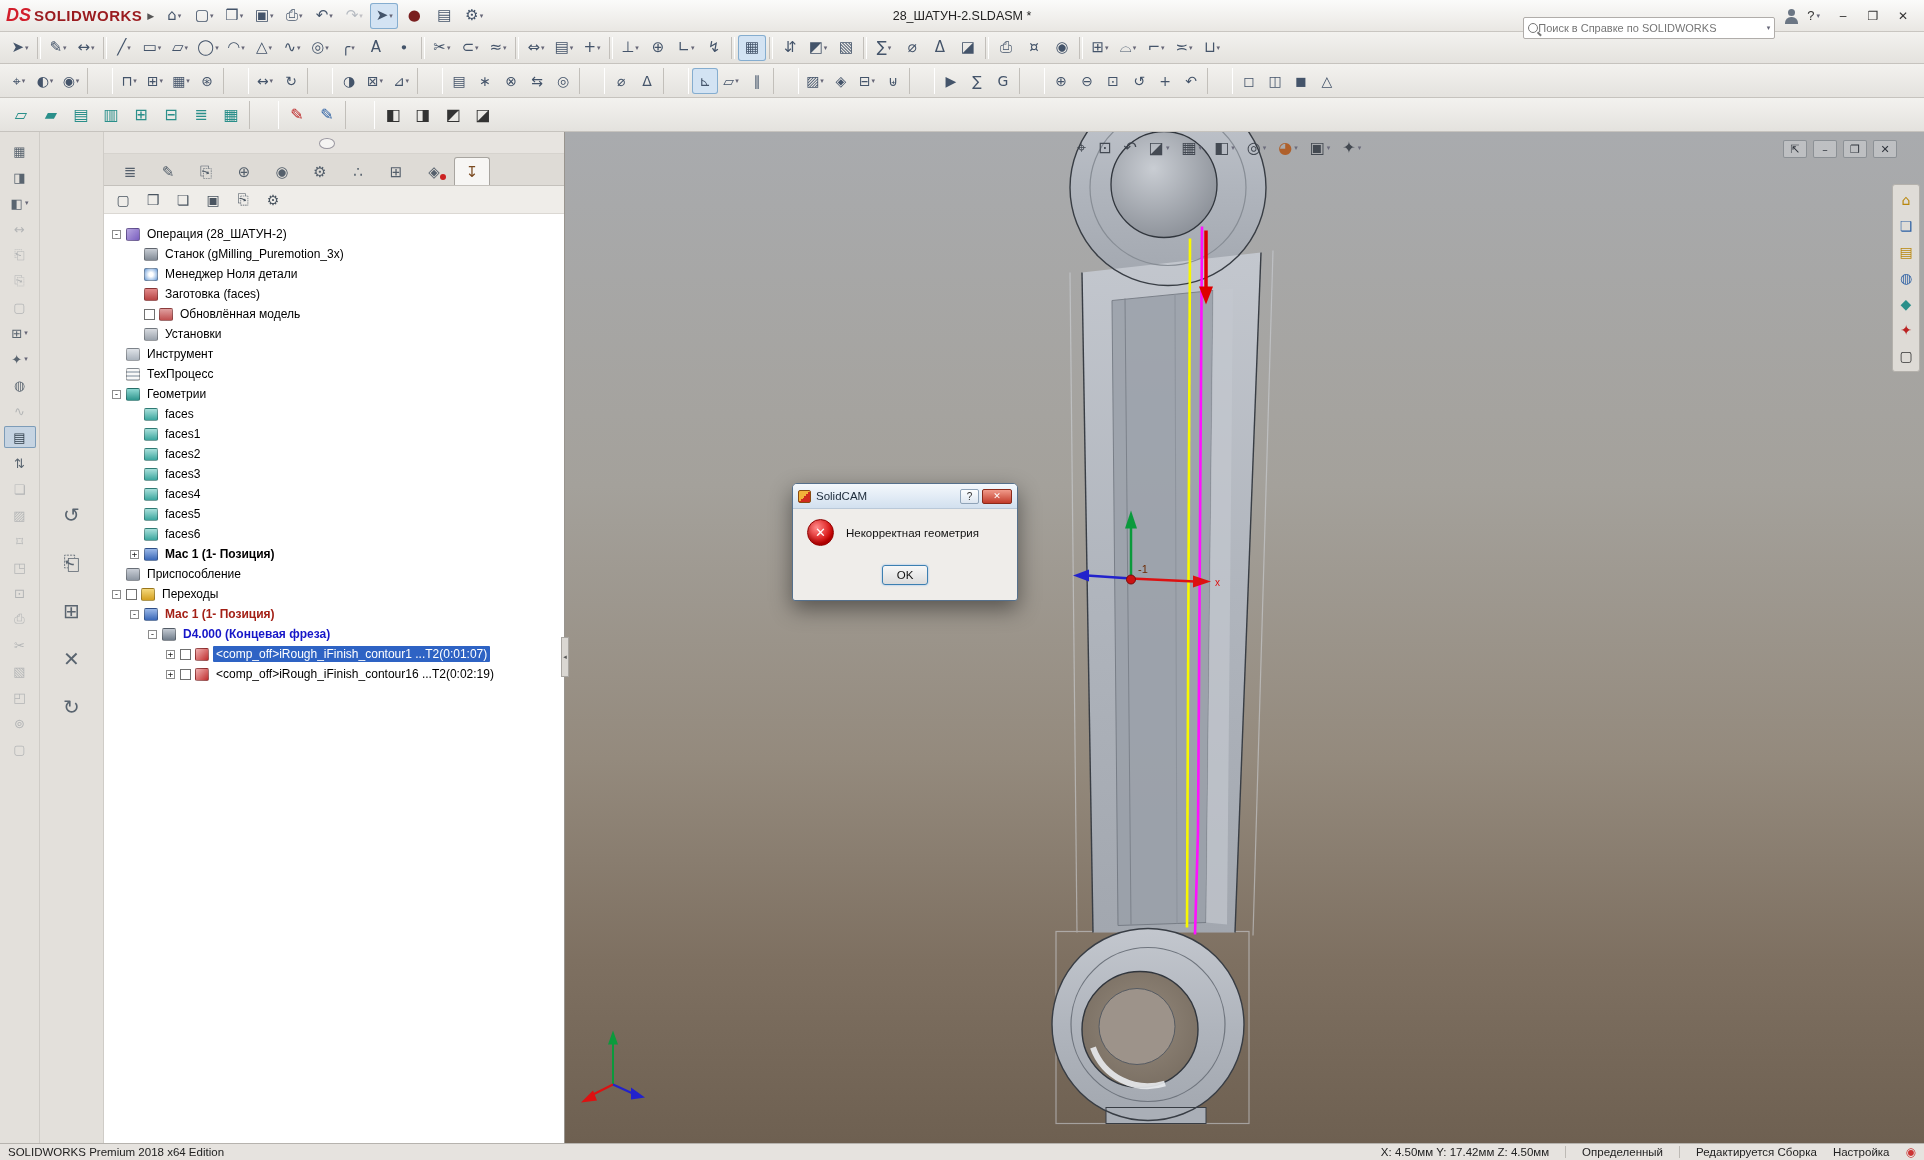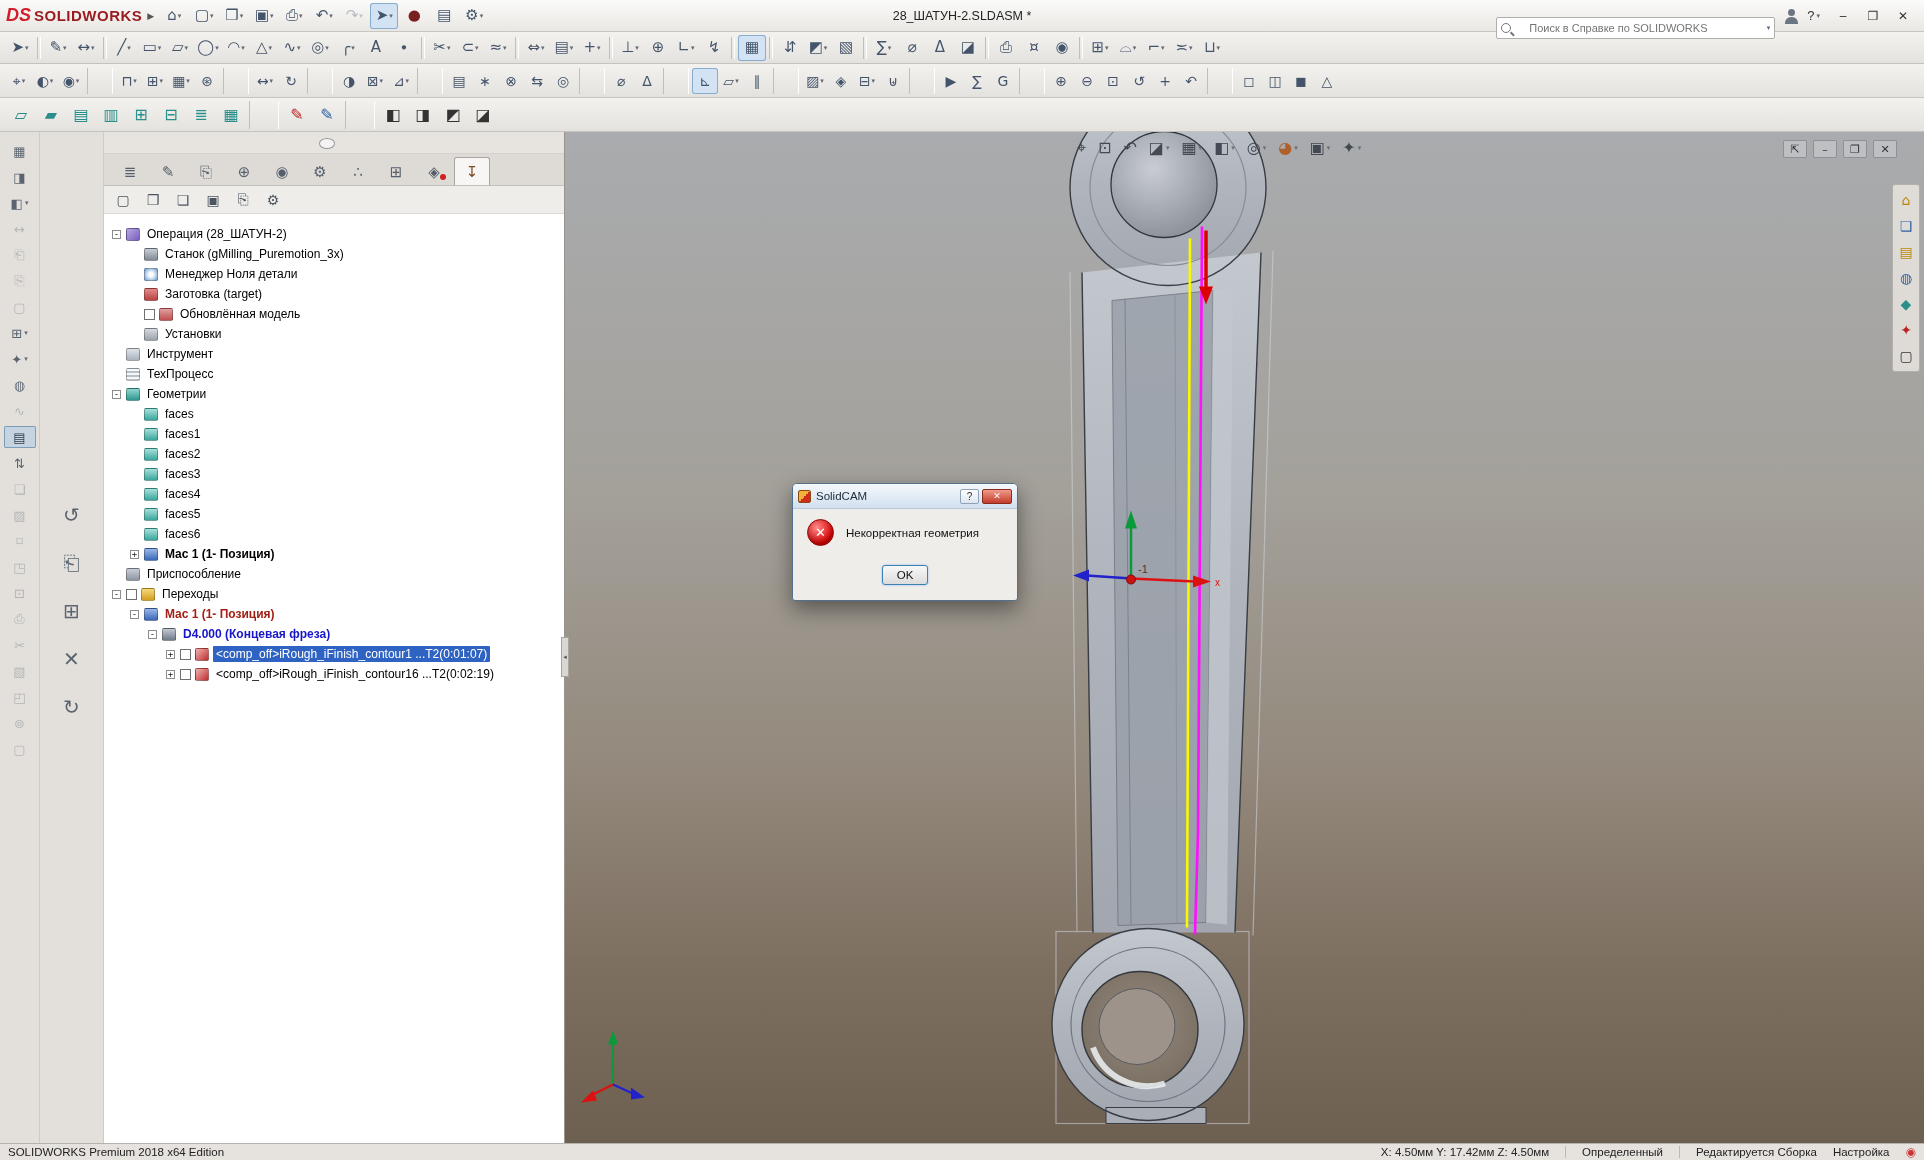--- a/index.html
+++ b/index.html
@@ -17,21 +17,21 @@
   .tbtn{min-width:28px;height:26px;display:inline-flex;align-items:center;justify-content:center;gap:1px;border-radius:3px;color:#44546a;font-family:"DejaVu Sans",sans-serif;}
   .tbtn .tg{font-size:15px;line-height:1;}
   .tcaret{font-size:7px;color:#667;}
   .tsep{min-width:4px;width:4px;height:22px;border-left:1px solid #c2bfba;border-right:1px solid #ffffff;margin:0 3px;border-radius:0;}
   .active{background:#d3e3f3;box-shadow:inset 0 0 0 1px #85adcf;}
   .dis{opacity:.35;}
   .blue{color:#2b5fa3;}.red{color:#bb2222;}.green{color:#2c7a2c;}.amber{color:#b8860b;}
   .teal{color:#2a8f8a;}.dark{color:#333;}.maroon{color:#7a1f1f;}.multi{color:#b05a20;}
   #win-title{position:absolute;left:50%;top:0;height:32px;display:flex;align-items:center;transform:translateX(-50%);font-size:12.5px;color:#222;}
   #titlebar-right{margin-left:auto;display:flex;align-items:center;gap:8px;}
-  #search-box{width:279px;height:22px;background:#fff;border:1px solid #b0adaa;border-radius:2px;display:flex;align-items:center;padding:0 4px;gap:18px;margin-top:24px;}
+  #search-box{width:252px;height:22px;background:#fff;border:1px solid #b0adaa;border-radius:2px;display:flex;align-items:center;padding:0 4px;gap:0;margin-top:24px;}
   #search-box input{flex:1;border:none;outline:none;font-size:11px;color:#444;font-family:"Liberation Sans",sans-serif;background:transparent;}
   .mag{width:10px;height:10px;border:1.6px solid #777;border-radius:50%;position:relative;flex:none;}
   .mag::after{content:"";position:absolute;width:5px;height:1.6px;background:#777;transform:rotate(45deg);left:8px;top:9px;}
   .user-ico{width:16px;height:16px;position:relative;}
   .user-ico::before{content:"";position:absolute;left:5px;top:1px;width:7px;height:7px;border-radius:50%;background:#6b7684;}
   .user-ico::after{content:"";position:absolute;left:2px;top:9px;width:13px;height:7px;border-radius:6px 6px 0 0;background:#6b7684;}
   .help-btn{display:flex;align-items:center;gap:2px;font-size:13px;color:#333;}
   .winbtns{display:flex;}
   .winbtn{width:30px;height:24px;display:flex;align-items:center;justify-content:center;font-size:12px;color:#333;border-radius:2px;}
 
@@ -884,21 +884,21 @@
             <span class="ticon ti-zero"></span>
             <span class="tlabel">Менеджер Ноля детали</span>
           </div>
           <div class="trow">
             <span class="tind i1"></span>
             <span class="texp">
               
             </span>
 
             <span class="ticon ti-stock"></span>
-            <span class="tlabel">Заготовка (target)</span>
+            <span class="tlabel">Заготовка (faces)</span>
           </div>
           <div class="trow">
             <span class="tind i1"></span>
             <span class="texp">
               
             </span>
             <span class="tcb"></span>
             <span class="ticon ti-model"></span>
             <span class="tlabel">Обновлённая модель</span>
           </div>

